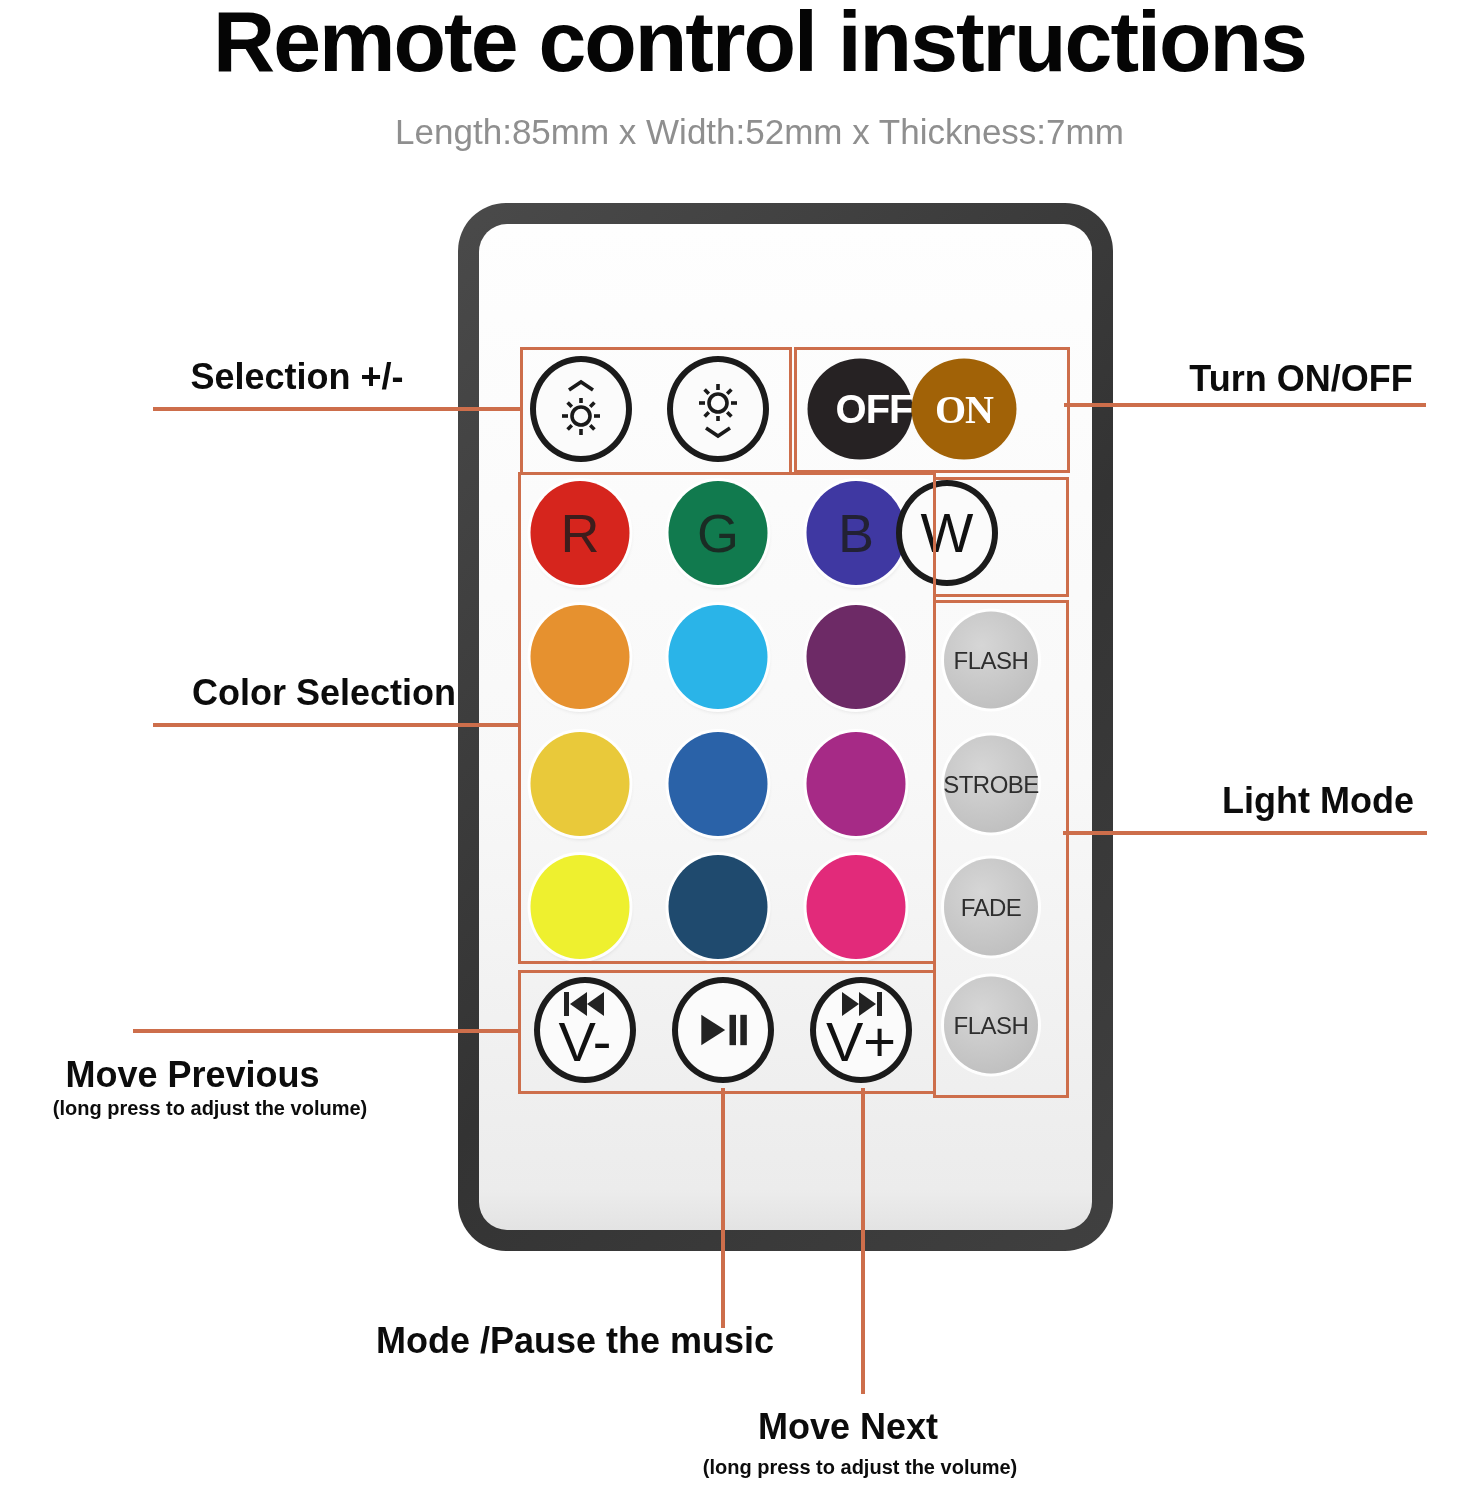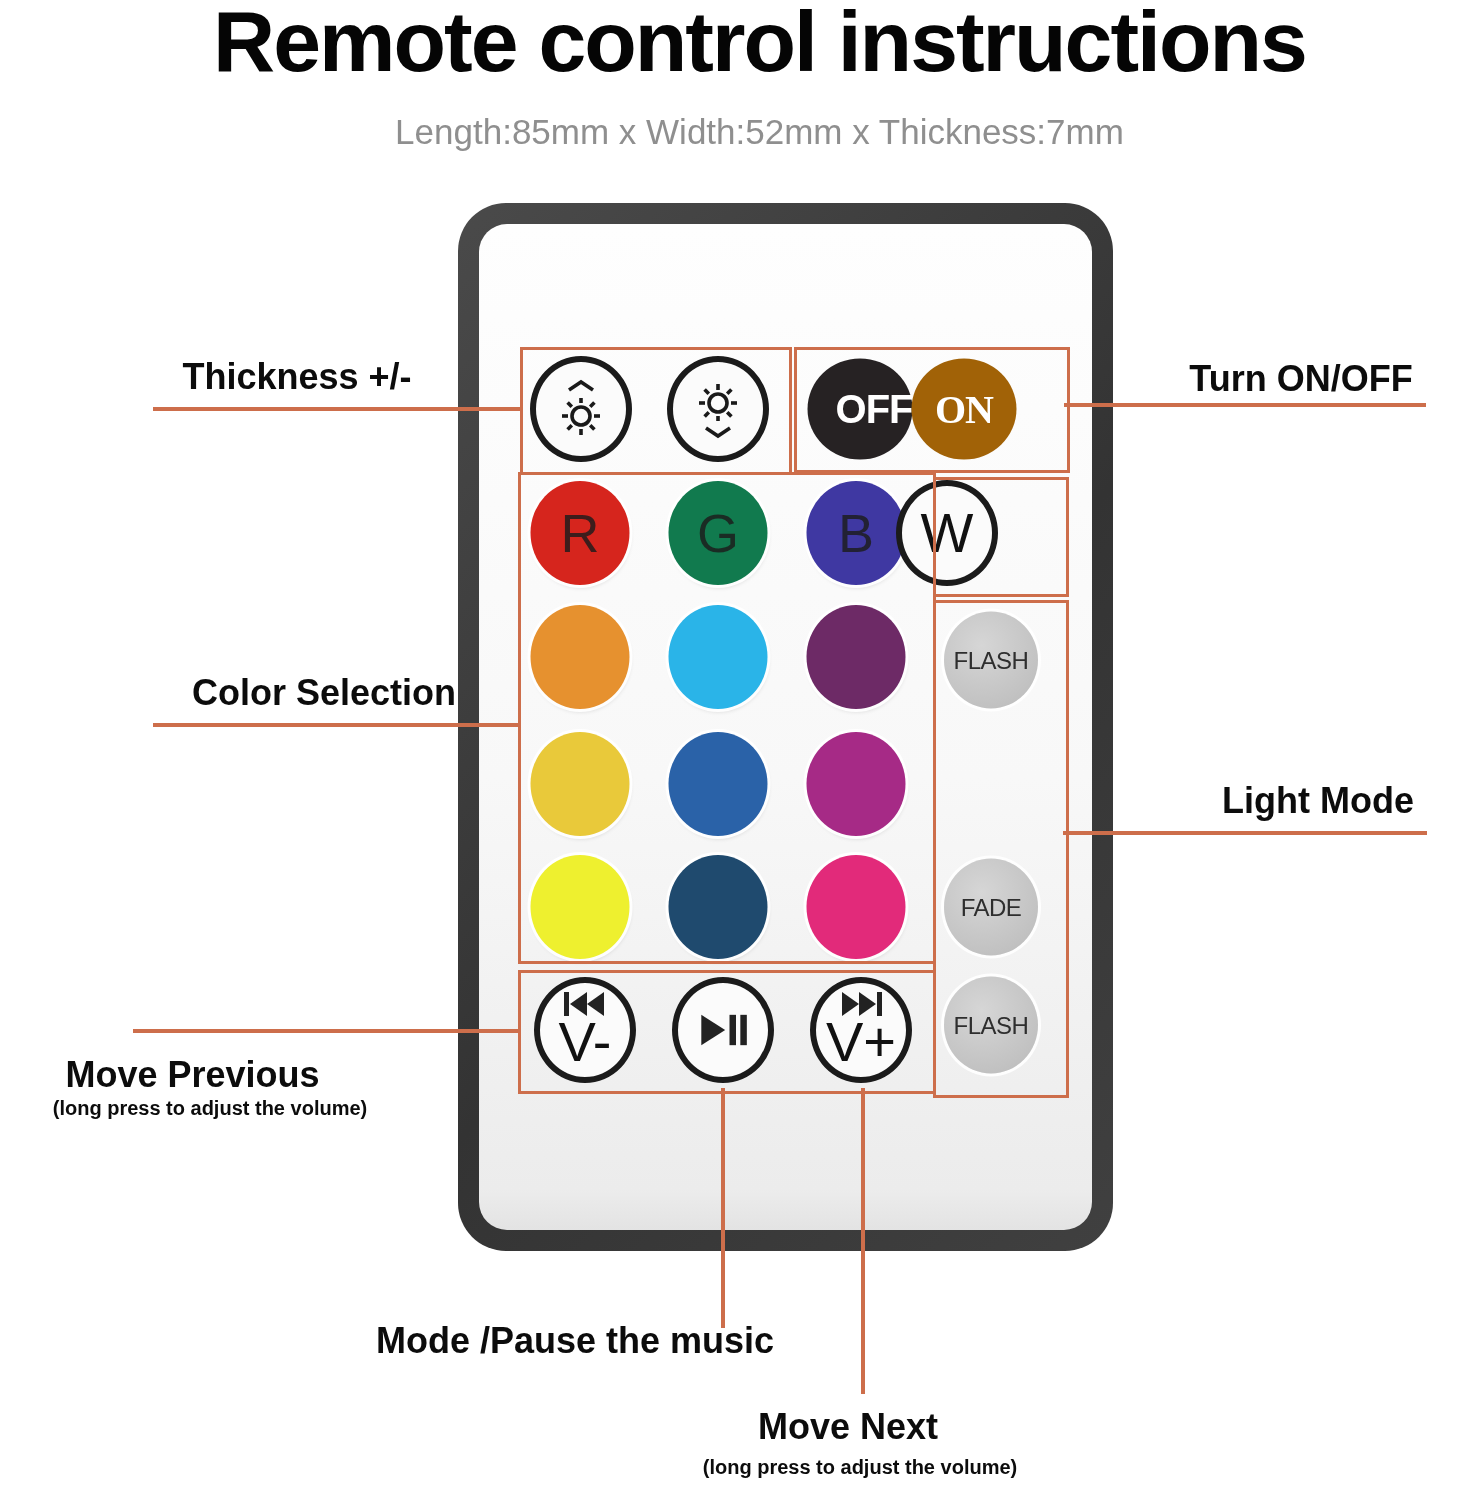--- a/index.html
+++ b/index.html
@@ -107,20 +107,23 @@
   <div class="btn swatch" style="left: 580px; top: 784px; background: rgb(233, 201, 58);"></div>
   <div class="btn swatch" style="left: 718px; top: 784px; background: rgb(42, 98, 168);"></div>
   <div class="btn swatch" style="left: 856px; top: 784px; background: rgb(166, 42, 134);"></div>
   <div class="btn swatch" style="left: 580px; top: 907px; background: rgb(238, 240, 47);"></div>
   <div class="btn swatch" style="left: 718px; top: 907px; background: rgb(31, 74, 110);"></div>
   <div class="btn swatch" style="left: 856px; top: 907px; background: rgb(226, 42, 122);"></div>
 
   <div class="btn mode" style="left:991px;top:660px">
     <span>FLASH</span>
   </div>
+  <div class="btn mode" style="left:991px;top:784px">
+    <span>STROBE</span>
+  </div>
   <div class="btn mode" style="left:991px;top:907px">
     <span>FADE</span>
   </div>
   <div class="btn mode" style="left:991px;top:1025px">
     <span>FLASH</span>
   </div>
 
   <div class="btn ring" style="left:585px;top:1030px">
     <svg class="icon" width="50" height="28" viewBox="0 0 48 28" fill="#222222">
       <rect x="3" y="2" width="5" height="24"></rect>
@@ -153,21 +156,21 @@
   <div class="abs obox" style="left:518px;top:970px;width:412px;height:118px"></div>
 
   <div class="abs oline" style="left:153px;top:407px;width:367px;height:4px"></div>
   <div class="abs oline" style="left:1064px;top:403px;width:362px;height:4px"></div>
   <div class="abs oline" style="left:153px;top:723px;width:365px;height:4px"></div>
   <div class="abs oline" style="left:1063px;top:831px;width:364px;height:4px"></div>
   <div class="abs oline" style="left:133px;top:1029px;width:385px;height:4px"></div>
   <div class="abs oline" style="left:721px;top:1088px;width:4px;height:240px"></div>
   <div class="abs oline" style="left:861px;top:1088px;width:4px;height:306px"></div>
 
-  <div class="abs lbl lbl-main" style="left:97px;top:356px;width:400px">Thickness +/-</div>
+  <div class="abs lbl lbl-main" style="left:97px;top:356px;width:400px">Selection +/-</div>
   <div class="abs lbl lbl-main" style="left:1101px;top:358px;width:400px">Turn ON/OFF</div>
   <div class="abs lbl lbl-main" style="left:124px;top:672px;width:400px">Color Selection</div>
   <div class="abs lbl lbl-main" style="left:1118px;top:780px;width:400px">Light Mode</div>
   <div class="abs lbl lbl-main" style="left:0px;top:1054px;width:385px">Move Previous</div>
   <div class="abs lbl lbl-sub" style="left:0px;top:1097px;width:420px">(long press to adjust the volume)</div>
   <div class="abs lbl lbl-main" style="left:375px;top:1320px;width:400px">Mode /Pause the music</div>
   <div class="abs lbl lbl-main" style="left:648px;top:1406px;width:400px">Move Next</div>
   <div class="abs lbl lbl-sub" style="left:640px;top:1456px;width:440px">(long press to adjust the volume)</div>
 
 </div>

